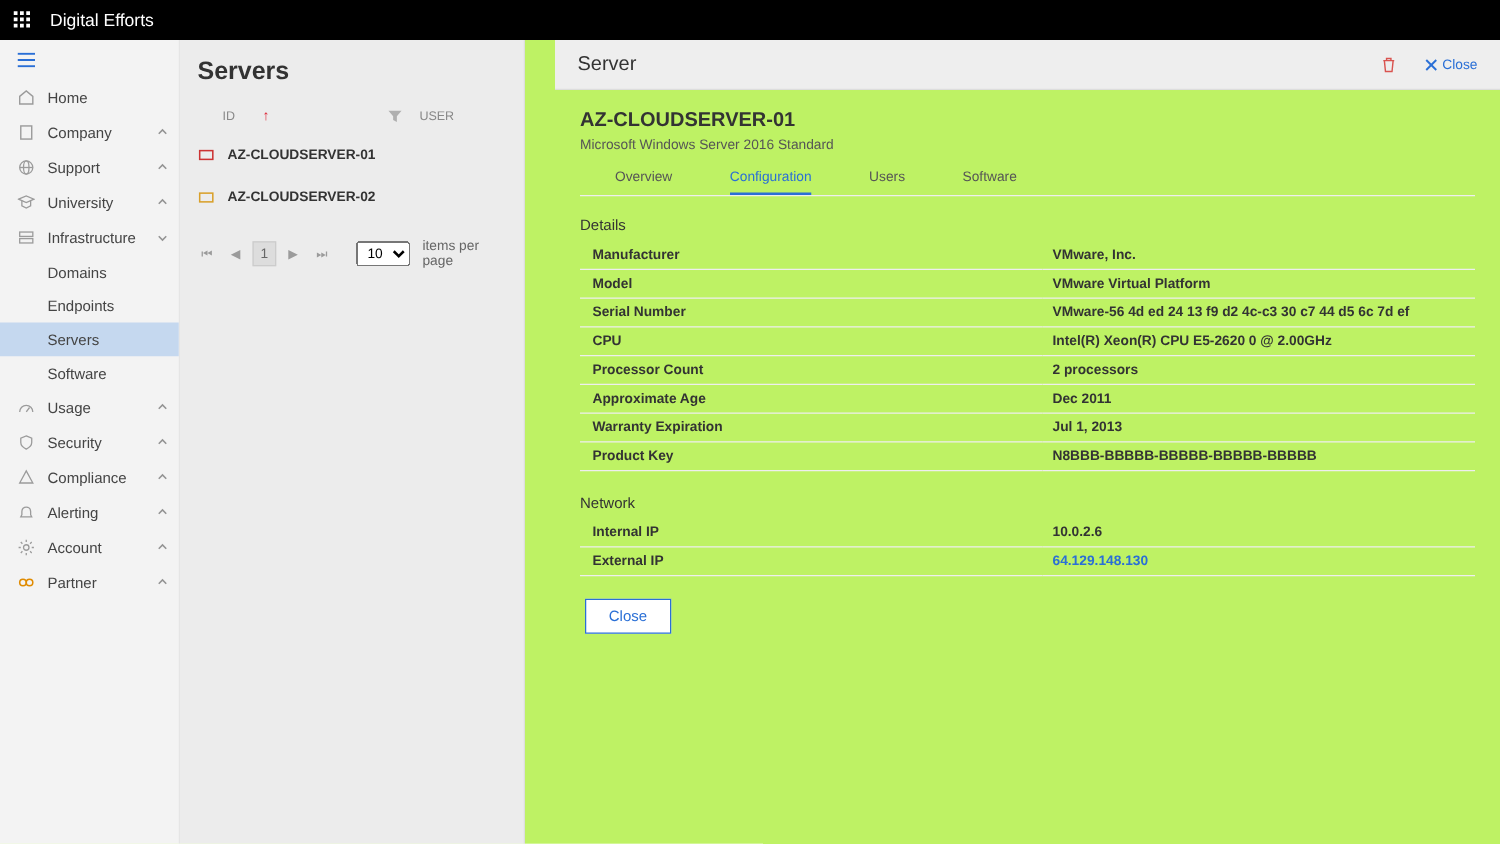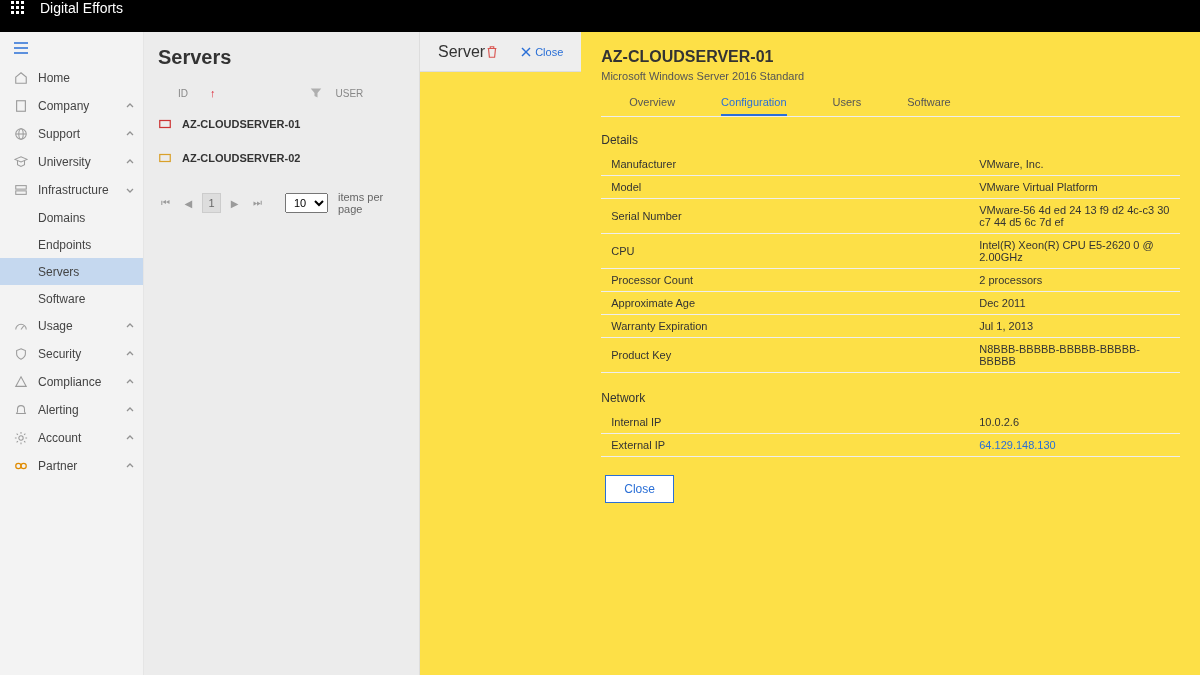--- a/index.html
+++ b/index.html
@@ -1,17 +1,17 @@
 <!DOCTYPE html>
 <html><head>
 <meta charset="utf-8">
 <style>
 * { box-sizing: border-box; margin: 0; padding: 0; }
 body { font-family: "Segoe UI", Arial, sans-serif; font-size: 12px; color: #333; background: #fff; width: 1200px; height: 675px; overflow: hidden; }
-.topbar { height: 32px; background: #000; color: #fff; display: flex; padding: 0 10px; }
+.topbar { height: 32px; background: #000; color: #fff; display: flex; align-items: center; padding: 0 10px; }
 .topbar .waffle { width: 16px; height: 16px; display: inline-block; margin-right: 14px; }
 .topbar .brand { font-size: 14px; font-weight: 400; }
 .main { display: flex; height: calc(675px - 32px); }
 .nav { width: 144px; background: #f3f3f3; border-right: 1px solid #e5e5e5; display: flex; flex-direction: column; }
 .nav .hamburger { padding: 10px 14px; color: #2a6fd6; cursor: pointer; }
 .nav .item { display: flex; align-items: center; padding: 7px 10px 7px 14px; cursor: pointer; color: #444; font-size: 12px; position: relative; }
 .nav .item .ico { width: 14px; height: 14px; margin-right: 10px; opacity: 0.55; display:inline-flex; align-items:center; justify-content:center; }
 .nav .item .chev { position: absolute; right: 8px; top: 50%; transform: translateY(-50%); opacity: 0.6; }
 .nav .sub { padding-left: 38px; font-size: 12px; color: #444; cursor: pointer; height: 27px; display:flex; align-items:center; }
 .nav .sub.active { background: #c5d8ef; }
@@ -24,34 +24,34 @@
 .servers-head .sort-arrow { color:#d23; font-size:11px; }
 .servers-head .filter { margin-left: 94px; opacity:0.6; }
 .servers-head .user-col { margin-left: 14px; }
 .server-row { display:flex; align-items:center; padding: 10px 14px; font-size:11px; font-weight:600; color:#333; cursor:pointer; }
 .server-row .srv-ico { width:14px; height:14px; margin-right: 10px; }
 .pager { display:flex; align-items:center; gap:4px; padding: 16px 12px; font-size:11px; color:#666; }
 .pager .pg-btn { width:20px; height:20px; display:inline-flex; align-items:center; justify-content:center; cursor:pointer; opacity:0.6; font-size:10px; }
 .pager .pg-num { width:20px; height:20px; display:inline-flex; align-items:center; justify-content:center; background:#ddd; border:1px solid #ccc; }
 .pager select { margin-left: 14px; font-size:11px; padding:2px 4px; }
 .pager .ipp { margin-left:6px; }
-.detail { flex: 1; background: #fde047; display:flex; flex-direction:row; }
+.detail { flex: 1; background: #bef264; display:flex; flex-direction:column;padding-left:24px; }
 .detail-head { height: 40px; background: #eee; display:flex; align-items:center; padding: 0 18px; border-bottom:1px solid #ddd; }
 .detail-head .title { font-size: 16px; font-weight: 400; color:#333; }
 .detail-head .actions { margin-left:auto; display:flex; align-items:center; gap:22px; }
 .detail-head .trash { color:#d9534f; cursor:pointer; }
 .detail-head .close-link { color:#2a6fd6; font-size:11px; cursor:pointer; display:flex; align-items:center; gap:4px; }
 .detail-body { padding: 16px 20px; overflow:auto; }
 .detail-body h3 { font-size:16px; font-weight:600; margin-bottom:4px; }
 .detail-body .subtitle { font-size:11px; color:#555; margin-bottom:10px; }
 .tabs { display:flex; gap:18px; border-bottom:1px solid #eee; margin-bottom:16px; }
 .tabs .tab { font-size:11px; color:#555; padding: 4px 0 6px 0; cursor:pointer;margin-left:28px; }
 .tabs .tab.active { color:#2a6fd6; border-bottom:2px solid #2a6fd6; font-weight:500; }
 .section-title { font-size:12px; font-weight:400; margin: 6px 0 6px 0; }
-.kv-table { width: 100%; border-collapse: collapse; margin-bottom: 18px; }
+.kv-table { width: 100%; border-collapse: collapse; margin-bottom: 18px; font-weight: bold; }
 .kv-table tr { border-bottom: 1px solid #eee; }
 .kv-table td { padding: 5px 8px; font-size:11px; color:#333; }
 .kv-table td.k { width: 370px; padding-left:10px; }
 .kv-table td .green { color:#2e7d32; }
 .kv-table td .link { color:#2a6fd6; cursor:pointer; }
 .close-btn { border:1px solid #2a6fd6; color:#2a6fd6; background:#fff; padding: 6px 18px; font-size:12px; cursor:pointer; margin-left:4px; }
 svg { display:block; }
 </style>
 </head>
 <body>

